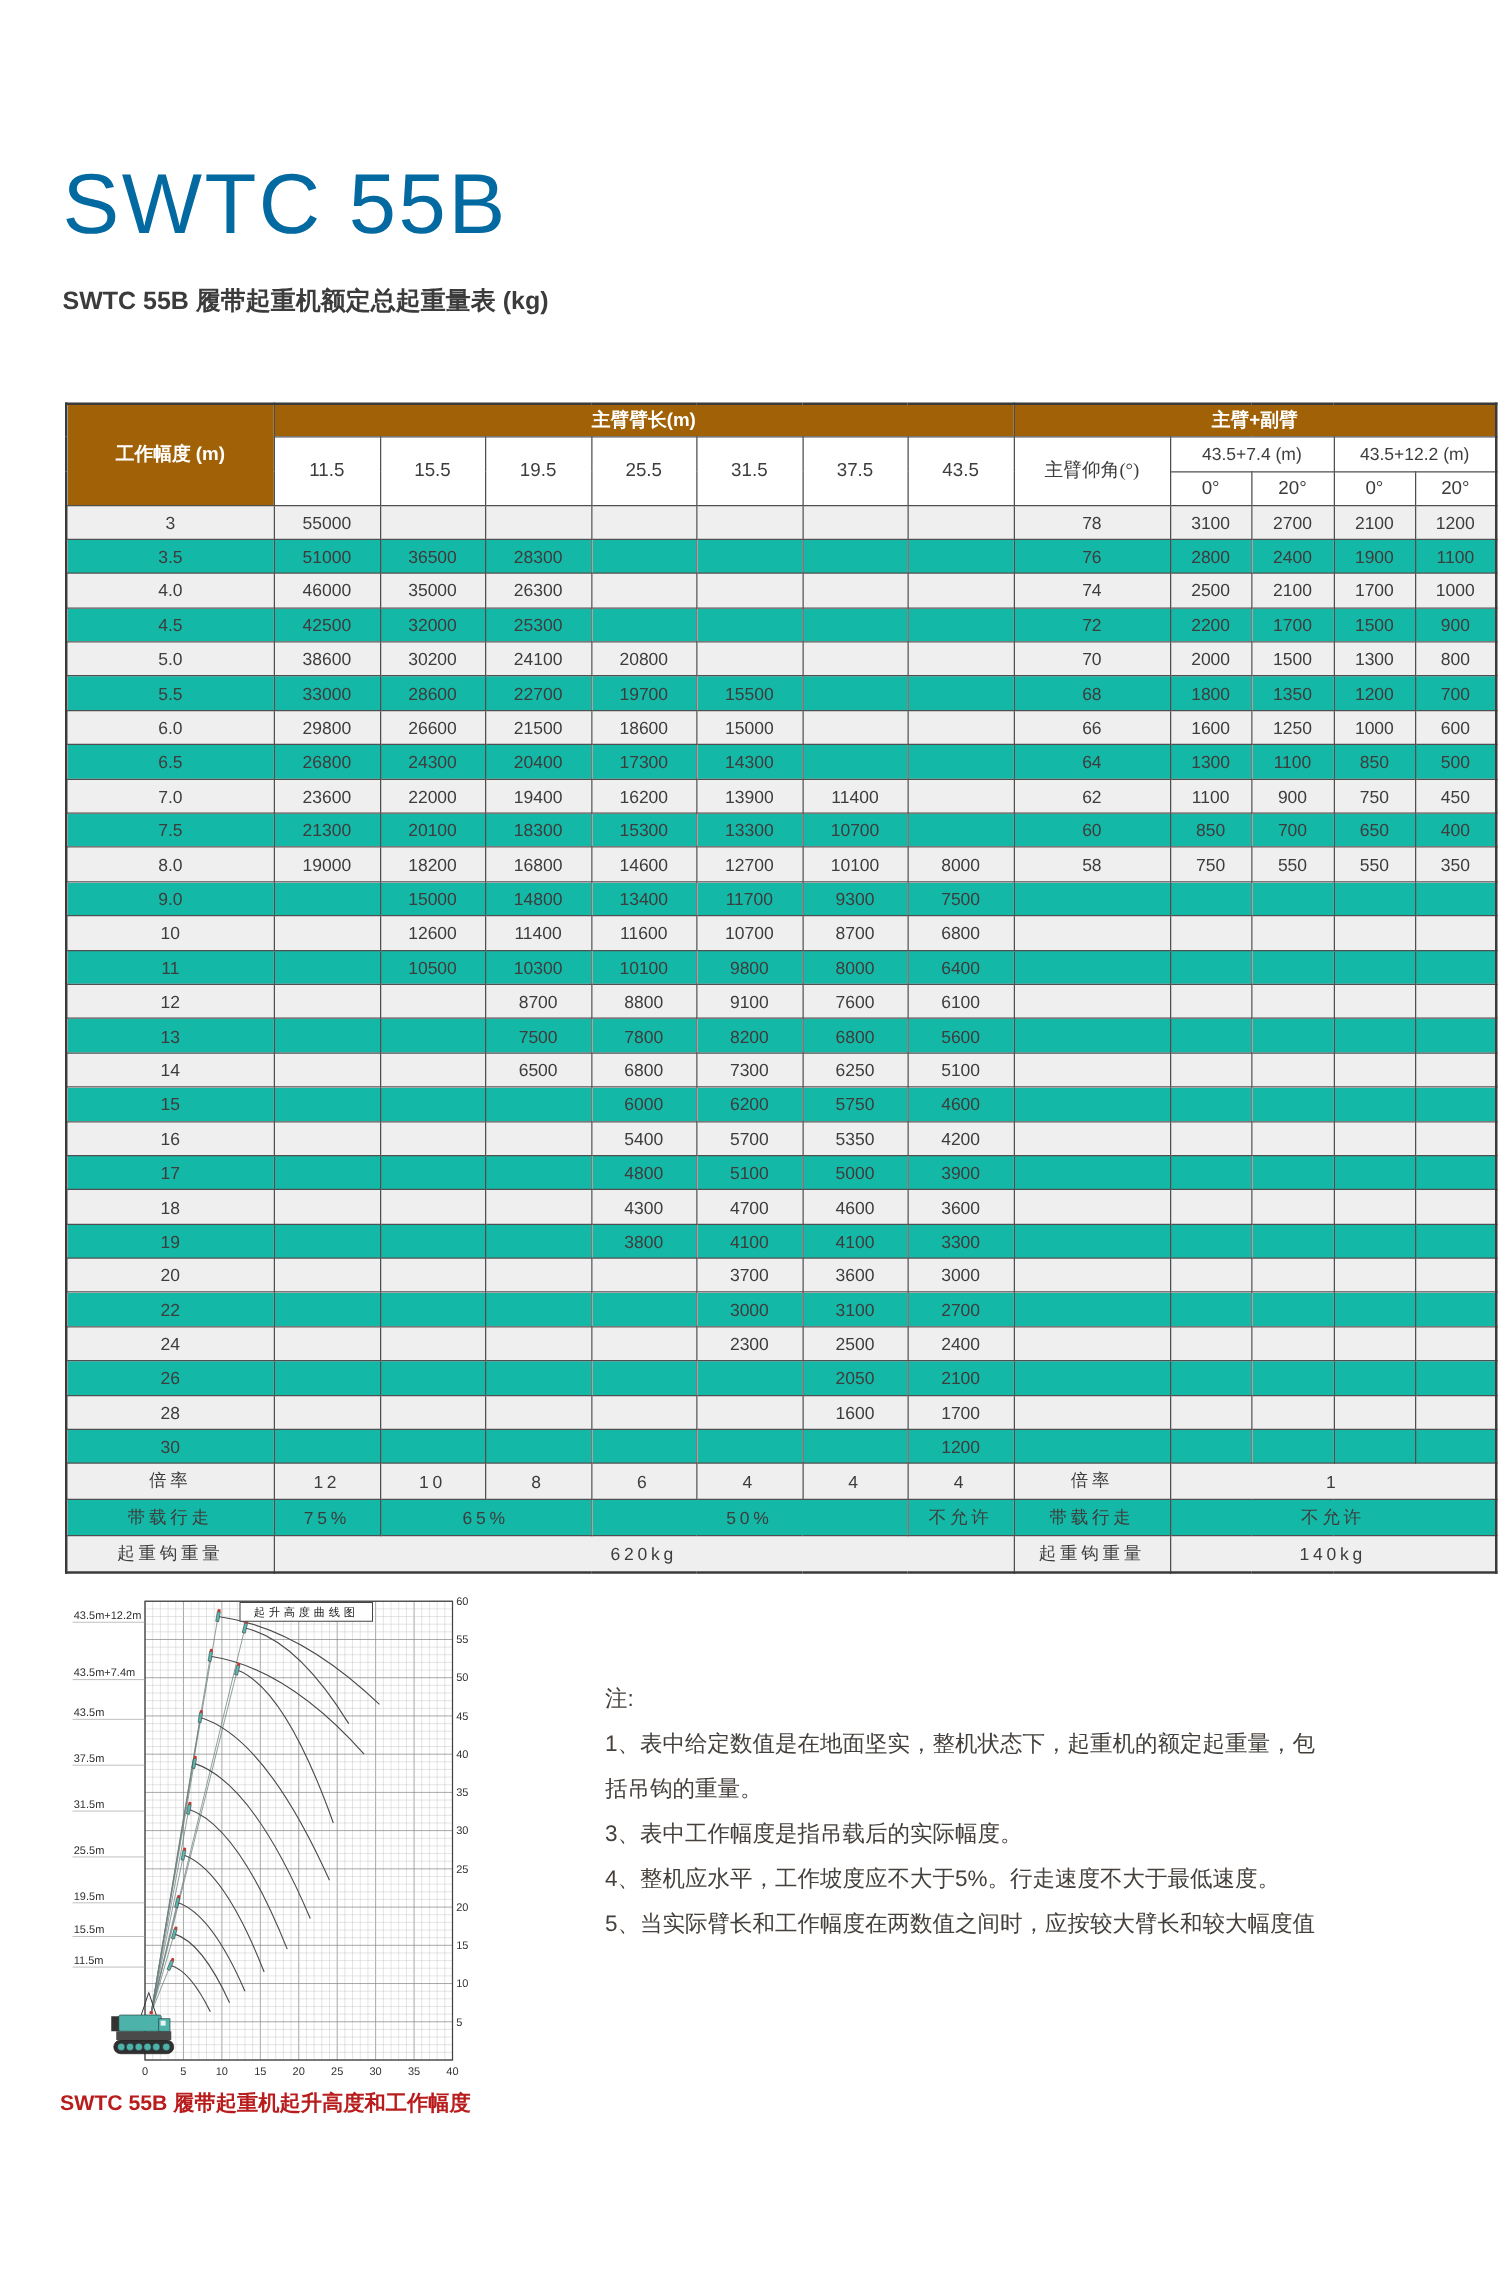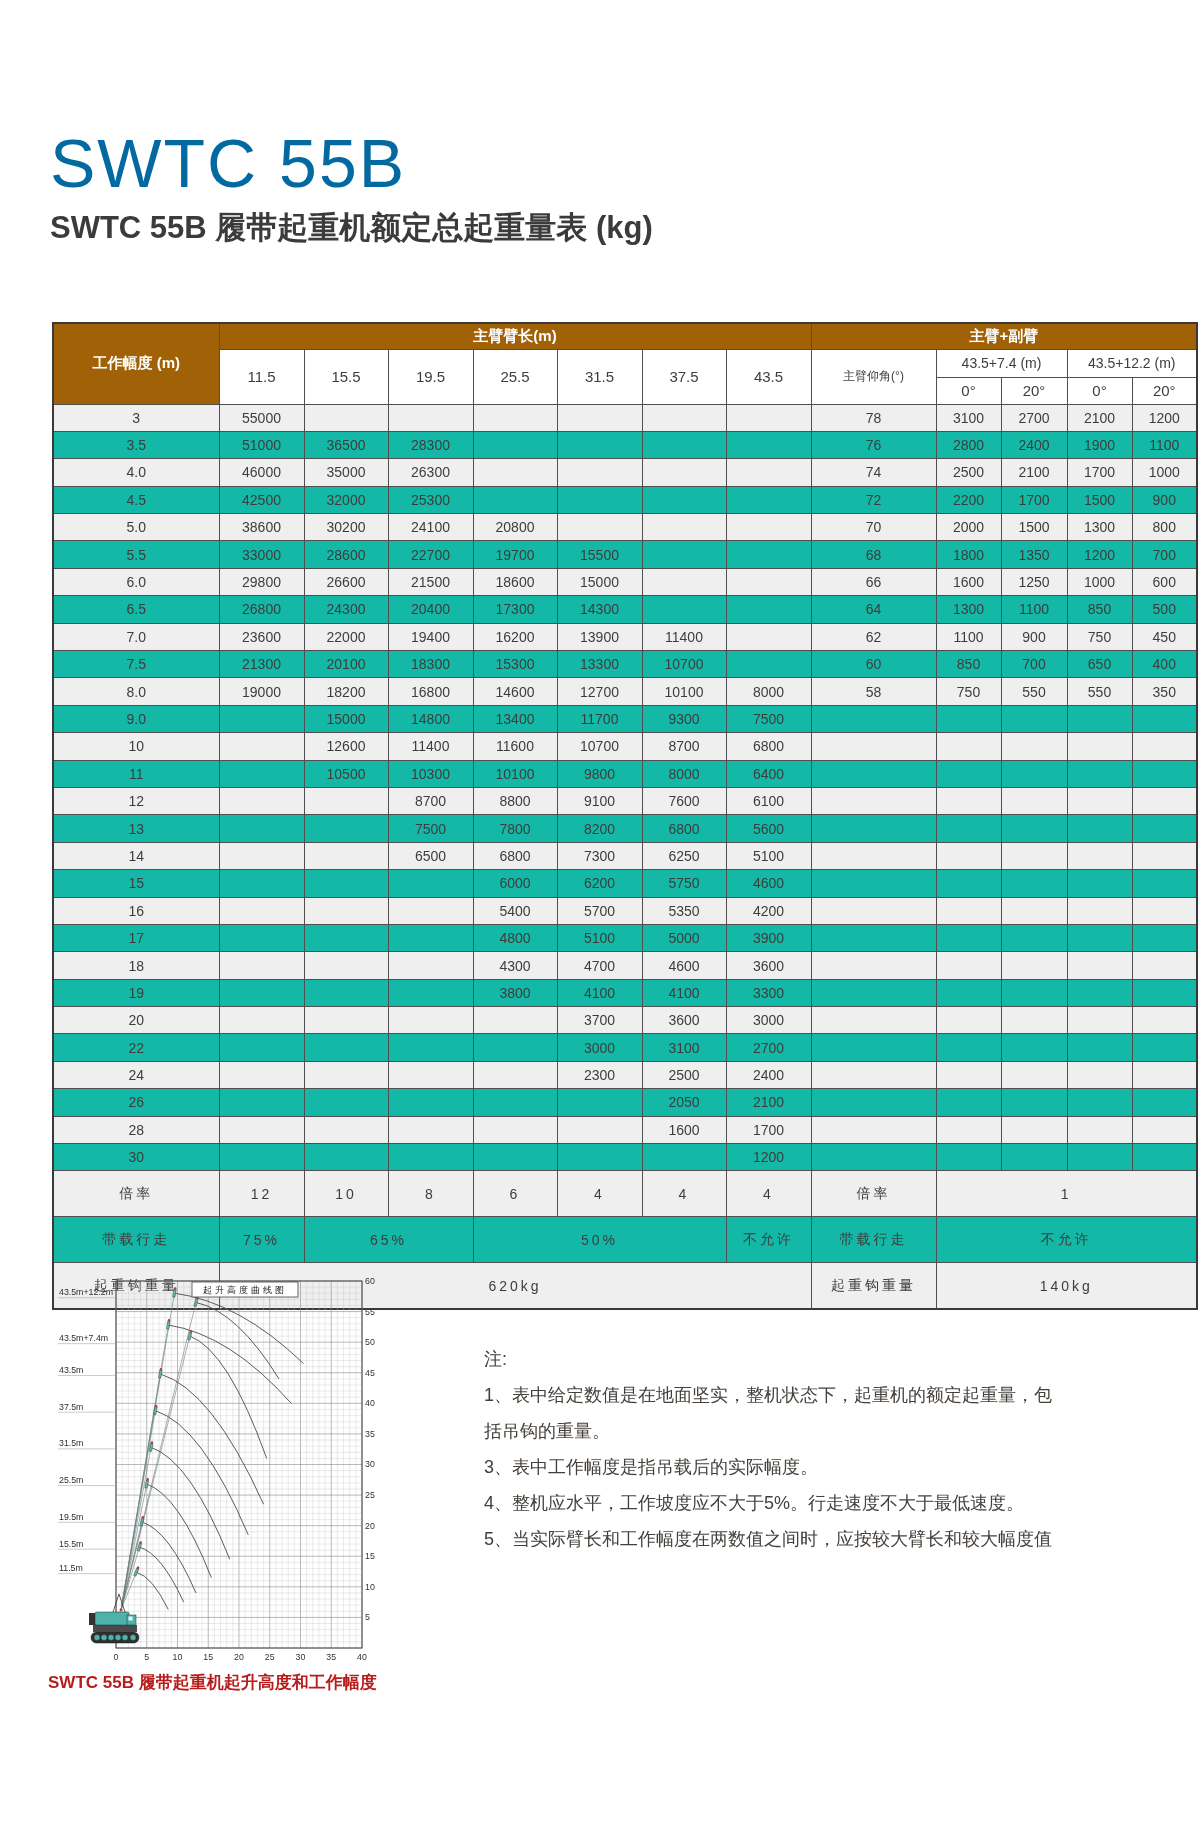--- a/index.html
+++ b/index.html
@@ -5,38 +5,38 @@
   html,body{margin:0;padding:0;}
   body{
     width:1200px;height:1832px;position:relative;background:#ffffff;
     font-family:"Liberation Sans", sans-serif;color:#3d3d3d;overflow:hidden;
   }
   .brand-title{
     position:absolute;left:50px;top:126px;font-size:68px;line-height:1.1;
     color:#0369a1;letter-spacing:2px;font-weight:400;
   }
   .section-title{
-    position:absolute;left:50px;top:207px;font-size:31px;font-weight:bold;color:#3b3b3b;
+    position:absolute;left:50px;top:227px;font-size:20px;font-weight:bold;color:#3b3b3b;
   }
   table.load{
     position:absolute;left:52px;top:322px;width:1144px;
     border-collapse:collapse;table-layout:fixed;border:2px solid #3a3a3a;
   }
   .load th,.load td{
     border:1px solid #4f4f4f;text-align:center;vertical-align:middle;
     font-size:14px;color:#3d3d3d;padding:0;overflow:hidden;white-space:nowrap;
   }
   .load thead tr:nth-child(1){height:26px;}
   .load thead tr:nth-child(2){height:28px;}
   .load thead tr:nth-child(3){height:27px;}
   .load thead th{font-weight:400;font-size:15px;background:#ffffff;}
   .load th.teal{background:#a16207;color:#ffffff;font-weight:bold;font-size:15px;}
   .load tbody tr{height:27.4px;background:#14b8a6;}
   .load tbody tr.stripe{background:#efefef;}
-  .load tbody tr.foot{height:46px;}
+  .load tbody tr.foot{height:29px;}
   .load tbody tr.foot td{letter-spacing:3px;}
   #notes{
     position:absolute;left:484px;top:1341px;width:700px;
     font-size:18px;color:#45403c;
   }
   #notes .line{height:36px;line-height:36px;white-space:nowrap;}
   #diagram{position:absolute;left:55px;top:1272px;}
   #chart-caption{
     position:absolute;left:48px;top:1671px;font-size:17px;font-weight:600;color:#b91c1c;
   }
@@ -70,21 +70,21 @@
       <th class="teal" colspan="5">主臂+副臂</th>
     </tr>
     <tr>
       <th rowspan="2">11.5</th>
       <th rowspan="2">15.5</th>
       <th rowspan="2">19.5</th>
       <th rowspan="2">25.5</th>
       <th rowspan="2">31.5</th>
       <th rowspan="2">37.5</th>
       <th rowspan="2">43.5</th>
-      <th rowspan="2" style="font-size:12px;">主臂仰角(°)</th>
+      <th rowspan="2" style="font-size:15px;font-family:Liberation Serif, serif;">主臂仰角(°)</th>
       <th colspan="2" style="font-size:14px;">43.5+7.4 (m)</th>
       <th colspan="2" style="font-size:14px;">43.5+12.2 (m)</th>
     </tr>
     <tr>
       <th>0°</th>
       <th>20°</th>
       <th>0°</th>
       <th>20°</th>
     </tr>
   </thead>

